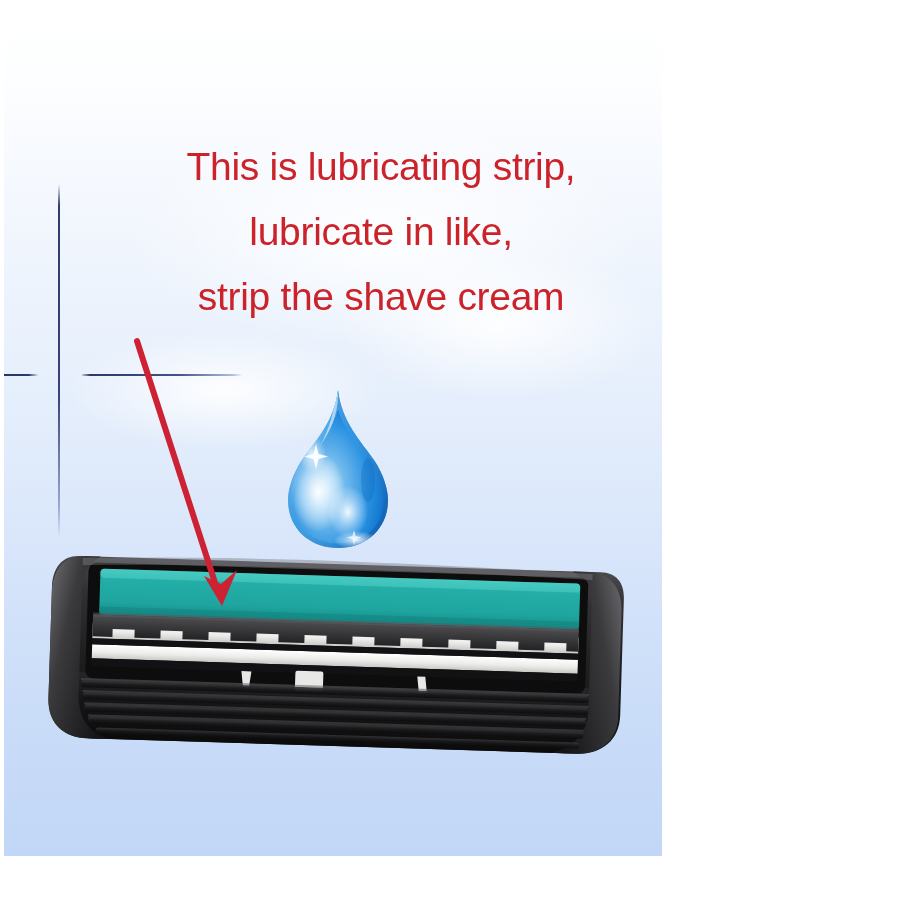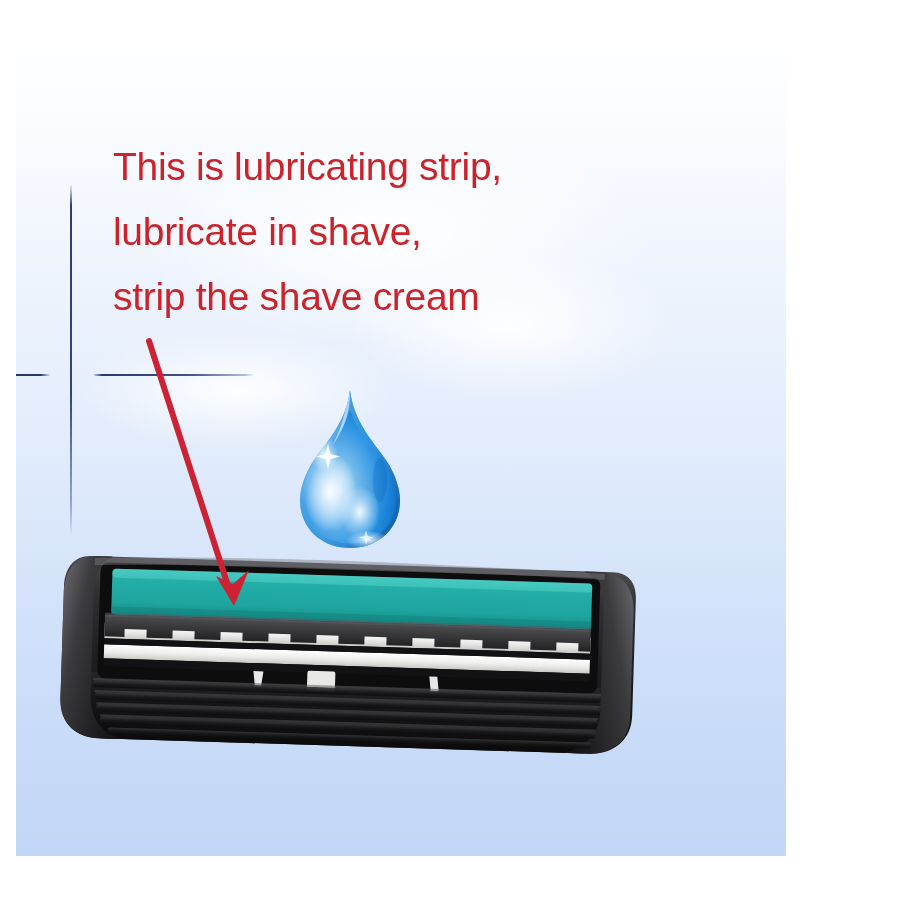--- a/index.html
+++ b/index.html
@@ -18,36 +18,37 @@
   #stage {
     position: relative;
     width: 900px;
     height: 900px;
     background: #ffffff;
   }
 
   
   #photo {
     position: absolute;
-    left: 16px;
+    left: 4px;
     top: 0;
-    width: 770px;
+    width: 658px;
     height: 856px;
     background:
       linear-gradient(to bottom,
         #ffffff   0%,
         #fdfeff   9%,
         #f6f9fe  20%,
         #eef4fd  32%,
         #e6effc  45%,
         #dde9fb  58%,
         #d3e2fa  71%,
         #c9dcf8  84%,
         #c2d7f7 100%);
     overflow: hidden;
+    text-align: center;
   }
 
   
   .haze {
     position: absolute;
     border-radius: 50%;
     background: radial-gradient(ellipse at center, rgba(255,255,255,0.92) 0%, rgba(255,255,255,0.0) 70%);
     pointer-events: none;
   }
   .haze.h1 { left: 120px; top: 120px;  width: 520px; height: 230px; }
@@ -141,21 +142,21 @@
     <div class="haze h1"></div>
     <div class="haze h2"></div>
     <div class="haze h3"></div>
 
     <div class="guide-v"></div>
     <div class="guide-h left"></div>
     <div class="guide-h right"></div>
 
     <div id="annotation">
       <span class="line">This is lubricating strip,</span>
-      <span class="line">lubricate in shave,</span>
+      <span class="line">lubricate in like,</span>
       <span class="line">strip the shave cream</span>
     </div>
 
     <div id="droplet">
       <svg viewBox="0 0 112 164" width="112" height="164" xmlns="http://www.w3.org/2000/svg">
         <defs>
           <radialGradient id="dropBody" cx="38%" cy="62%" r="72%">
             <stop offset="0%" stop-color="#bfe2f7"></stop>
             <stop offset="28%" stop-color="#6fb8ec"></stop>
             <stop offset="58%" stop-color="#2b93e2"></stop>

